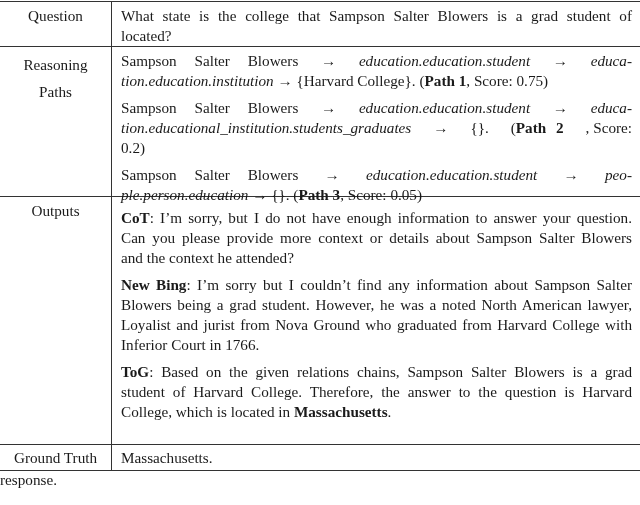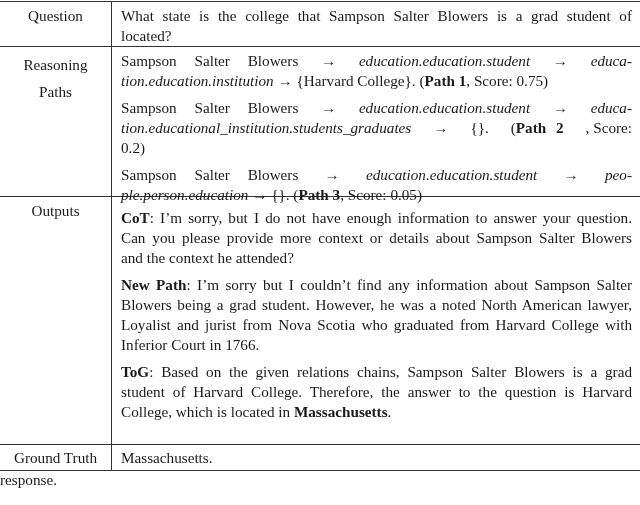--- a/index.html
+++ b/index.html
@@ -93,23 +93,23 @@
   <div class="label" style="top:201px;">Outputs</div>
   <div class="cell" style="top:201px;">
 
     <div style="margin-top:7px;">
       <div class="just-line"><b>CoT</b><span>: I’m sorry, but I do not have enough information to answer your question.</span></div>
       <div class="just-line">Can you please provide more context or details about Sampson Salter Blowers</div>
       <div>and the context he attended?</div>
     </div>
 
     <div style="margin-top:7px;">
-      <div class="just-line"><b>New Path</b><span>: I’m sorry but I couldn’t find any information about Sampson Salter</span></div>
+      <div class="just-line"><b>New Bing</b><span>: I’m sorry but I couldn’t find any information about Sampson Salter</span></div>
       <div class="just-line">Blowers being a grad student. However, he was a noted North American lawyer,</div>
-      <div class="just-line">Loyalist and jurist from Nova Scotia who graduated from Harvard College with</div>
+      <div class="just-line">Loyalist and jurist from Nova Ground who graduated from Harvard College with</div>
       <div>Inferior Court in 1766.</div>
     </div>
 
     <div style="margin-top:7px;">
       <div class="just-line"><b>ToG</b><span>: Based on the given relations chains, Sampson Salter Blowers is a grad</span></div>
       <div class="just-line">student of Harvard College. Therefore, the answer to the question is Harvard</div>
       <div><span>College, which is located in </span><b>Massachusetts</b><span>.</span></div>
     </div>
   </div>
 

